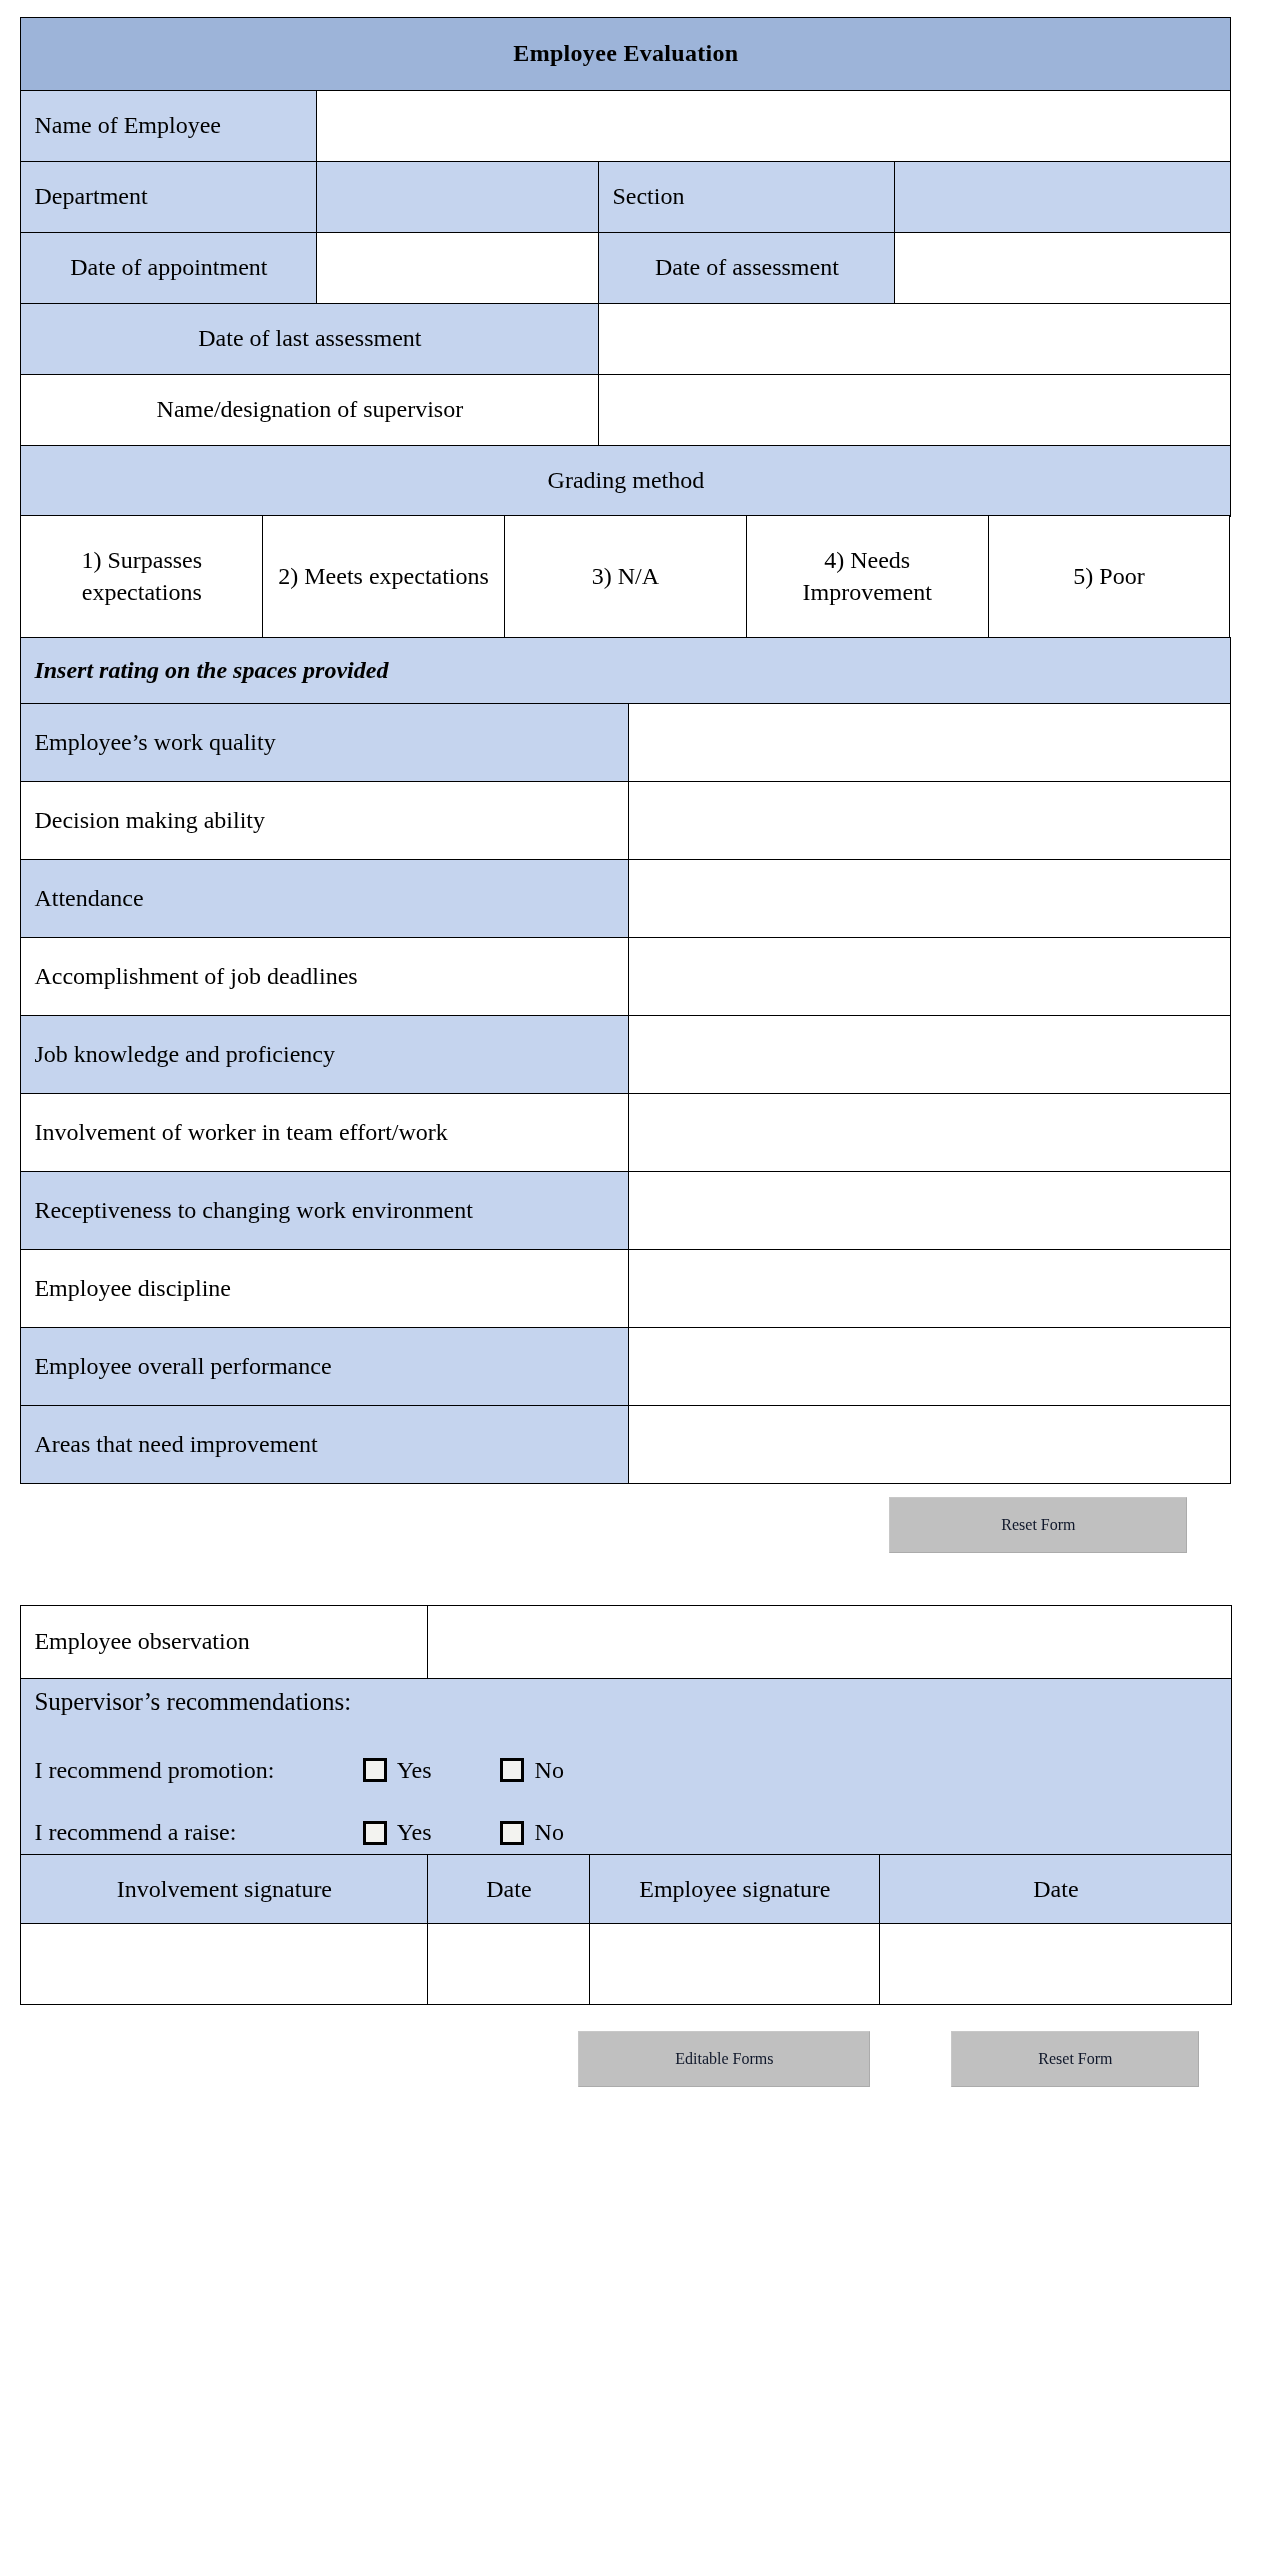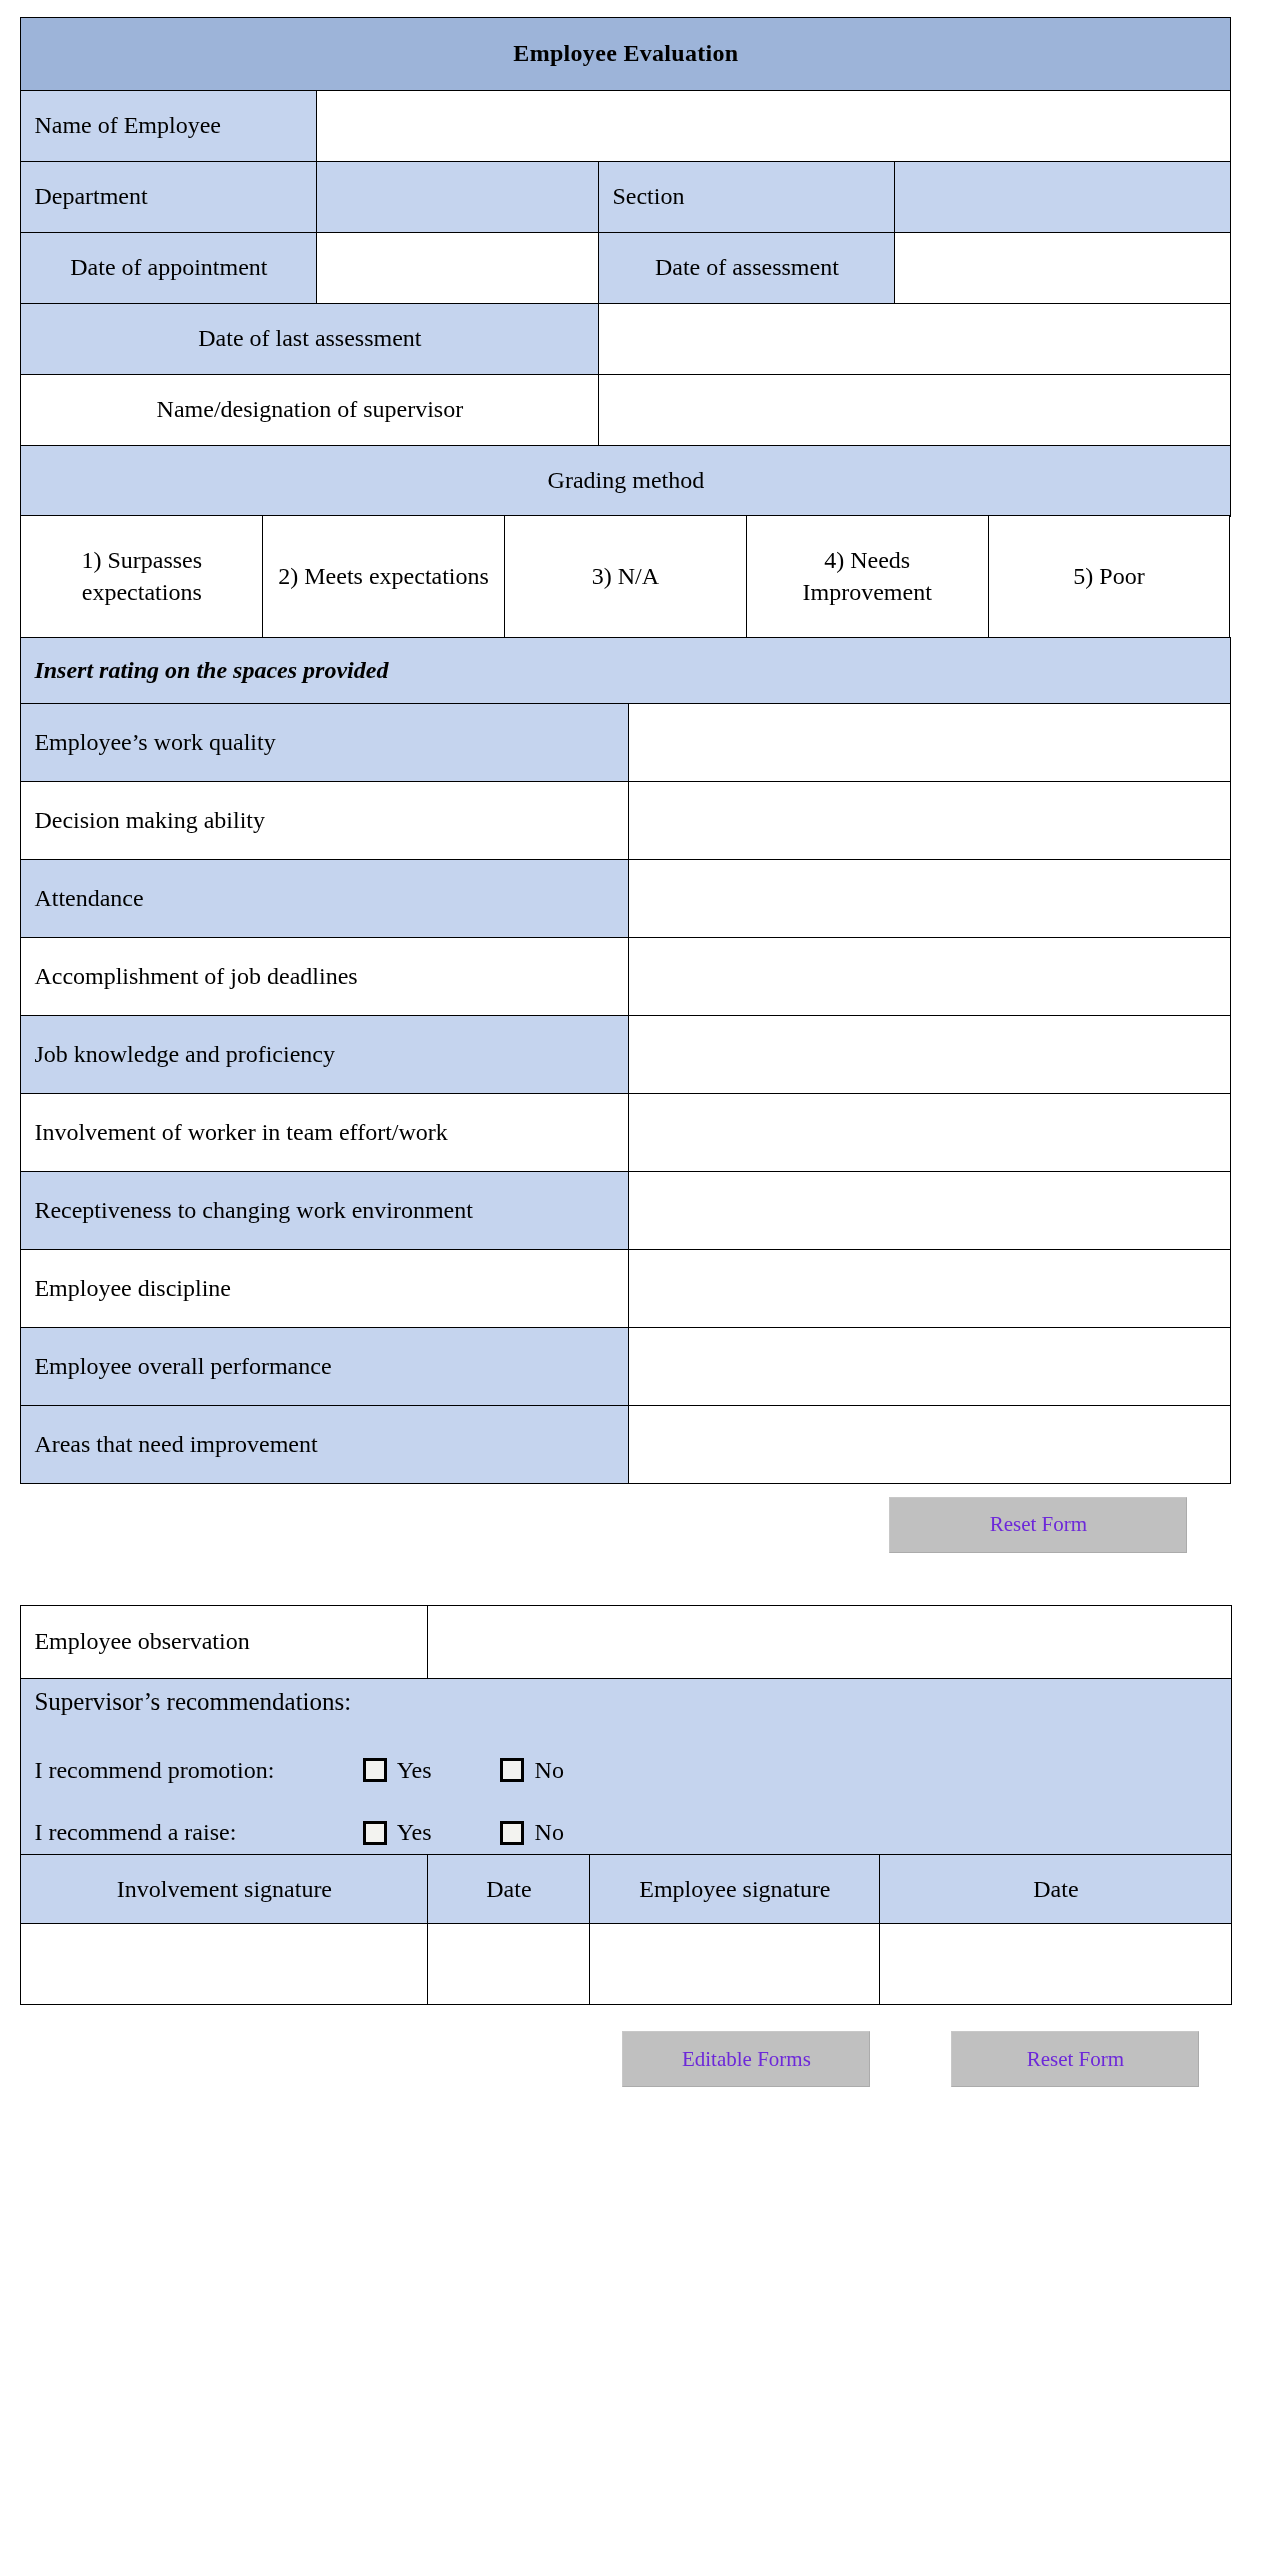--- a/index.html
+++ b/index.html
@@ -100,28 +100,28 @@
     margin: 26px 0 0 0;
     padding-right: 31px;
     box-sizing: border-box;
   }
   .btn {
     background: #c0c0c0;
     border: 0.9px solid #c8c8c8;
     border-right-color: #ababab;
     border-bottom-color: #ababab;
     font-family: "Liberation Serif", "DejaVu Serif", serif;
-    font-size: 21px;
-    color: #6d28d9;
+    font-size: 16px;
+    color: #0f172a;
     text-align: center;
     padding: 0;
     cursor: pointer;
   }
   .btn-reset-mid { width: 298px; height: 56px; margin-right: 43px; }
-  .btn-editable  { width: 248px; height: 56px; }
+  .btn-editable  { width: 292px; height: 56px; }
   .btn-reset-bot { width: 248px; height: 56px; }
 
   
   .sup-cell {
     padding: 20.4px 13px 24px 20.4px;
     vertical-align: top;
   }
   .sup-title {
     font-size: 25px;
     font-weight: normal;

